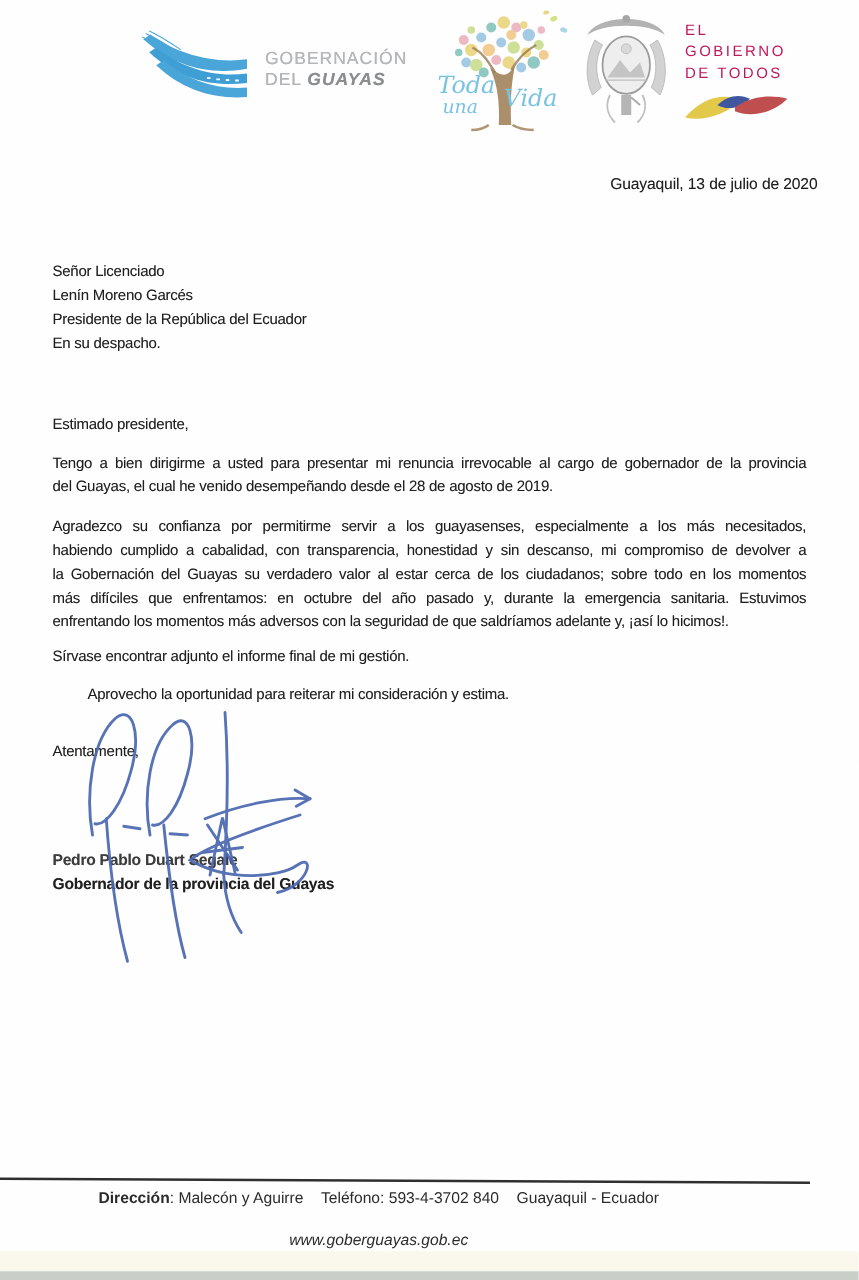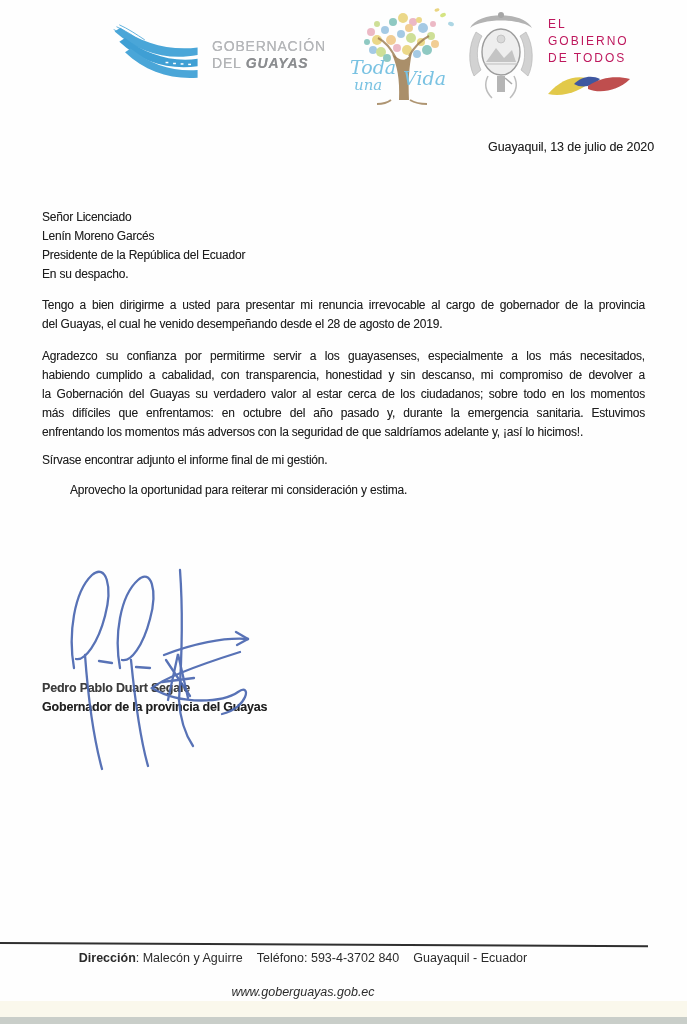--- a/index.html
+++ b/index.html
@@ -179,37 +179,39 @@
   <div class="date-line scan-text">Guayaquil, 13 de julio de 2020</div>
 
   <div class="letter-body scan-text">
     <div class="recipient">
       <div>Señor Licenciado</div>
       <div>Lenín Moreno Garcés</div>
       <div>Presidente de la República del Ecuador</div>
       <div>En su despacho.</div>
     </div>
 
+    <div class="salutation">Estimado presidente,</div>
 
     <div class="para p1">
       <div class="jline">Tengo a bien dirigirme a usted para presentar mi renuncia irrevocable al cargo de gobernador de la provincia</div>
       <div class="eline">del Guayas, el cual he venido desempeñando desde el 28 de agosto de 2019.</div>
     </div>
 
     <div class="para p2">
       <div class="jline">Agradezco su confianza por permitirme servir a los guayasenses, especialmente a los más necesitados,</div>
       <div class="jline">habiendo cumplido a cabalidad, con transparencia, honestidad y sin descanso, mi compromiso de devolver a</div>
       <div class="jline">la Gobernación del Guayas su verdadero valor al estar cerca de los ciudadanos; sobre todo en los momentos</div>
       <div class="jline">más difíciles que enfrentamos: en octubre del año pasado y, durante la emergencia sanitaria. Estuvimos</div>
       <div class="eline">enfrentando los momentos más adversos con la seguridad de que saldríamos adelante y, ¡así lo hicimos!.</div>
     </div>
 
     <div class="para p3">Sírvase encontrar adjunto el informe final de mi gestión.</div>
     <div class="para p4">Aprovecho la oportunidad para reiterar mi consideración y estima.</div>
 
+    <div class="closing">Atentamente,</div>
   </div>
 
   <svg class="signature-svg" width="205" height="235" viewBox="0 0 205 235">
     <g fill="none" stroke="#4a67b0" stroke-width="2.3" stroke-linecap="round" opacity="0.92">
       <path d="M 22 112 C 16 78, 22 36, 40 19 C 54 7, 61 30, 53 60 C 46 87, 33 105, 24 103"></path>
       <path d="M 33 99 C 36 140, 41 180, 50 213"></path>
       <path d="M 68 112 C 62 80, 68 40, 86 24 C 99 12, 106 34, 98 63 C 91 90, 79 106, 70 104"></path>
       <path d="M 79 104 C 83 144, 88 182, 96 210"></path>
       <path d="M 128 14 C 131 55, 130 100, 127 144"></path>
       <path d="M 127 144 C 128 162, 133 178, 141 190"></path>

